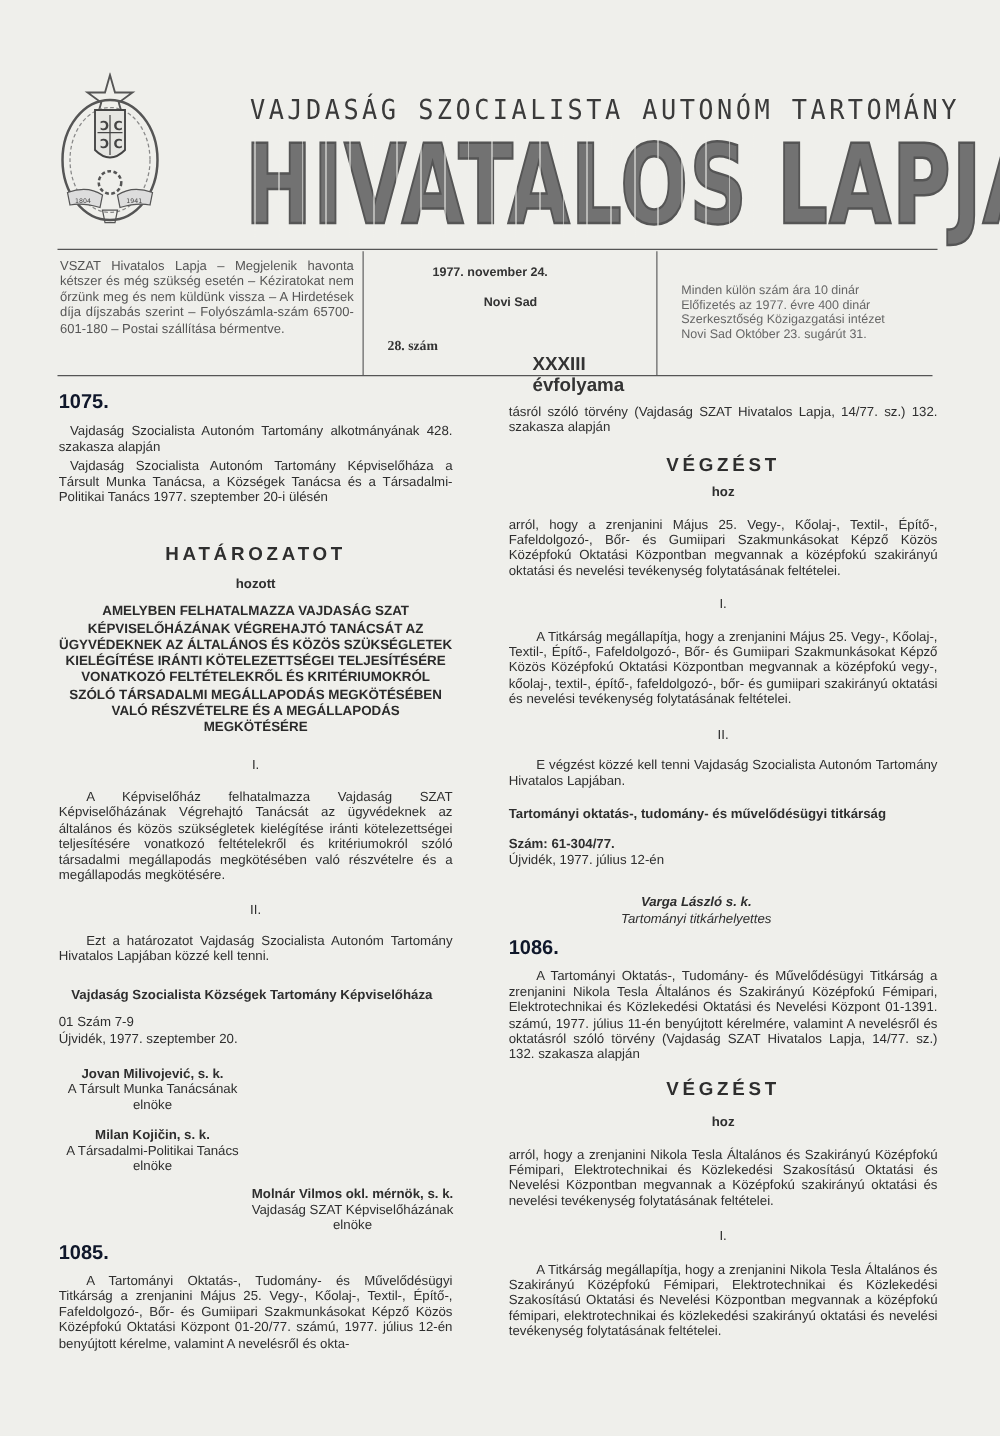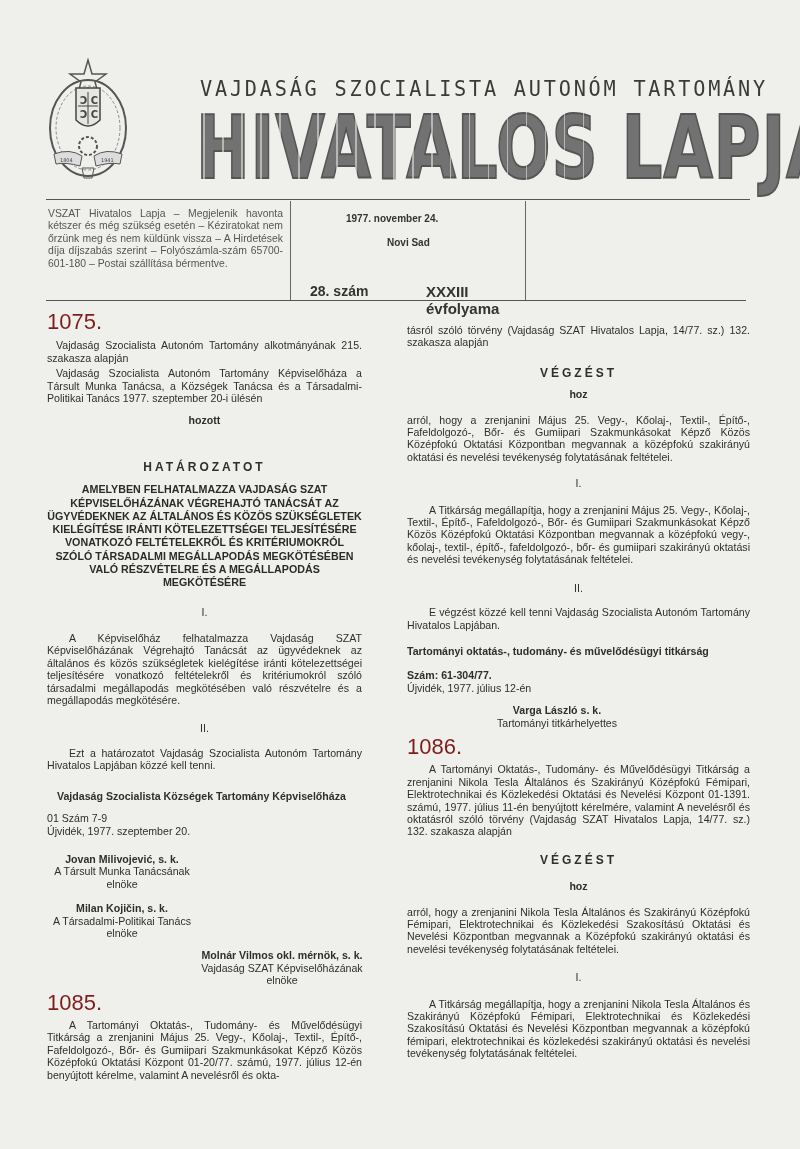--- a/index.html
+++ b/index.html
@@ -36,38 +36,38 @@
   
   .rule { position: absolute; height: 0; border-top: 1.5px solid #555; }
   .vrule { position: absolute; width: 0; border-left: 1.5px solid #666; }
   .info-left {
     position: absolute; left: 48px; top: 208px; width: 235px;
     font-size: 10.4px; line-height: 12.4px; color: #555; text-align: justify;
   }
   .info-mid { position: absolute; left: 294px; top: 205px; width: 232px; height: 92px; font-size: 10px; color: #333; }
   .info-mid .date { position: absolute; left: 52px; top: 8px; font-weight: bold; font-size: 10px; }
   .info-mid .place { position: absolute; left: 93px; top: 32px; font-weight: bold; font-size: 10px; }
-  .info-mid .issue { position: absolute; left: 16px; top: 78px; font-weight: bold; font-size: 14px; }
+  .info-mid .issue { position: absolute; left: 16px; top: 66px; font-weight: bold; font-size: 11px; font-family: Liberation Serif, serif; }
   .info-mid .volume { position: absolute; left: 132px; top: 78px; font-weight: bold; font-size: 15px; }
   .info-right {
     position: absolute; left: 545px; top: 227px; width: 250px;
     font-size: 10px; line-height: 11.6px; color: #666;
   }
 
   
   .col { position: absolute; font-size: 10.6px; line-height: 12.4px; color: #2e2e2e; }
   .col-left { left: 47px; top: 316px; width: 315px; }
   .col-right { left: 407px; top: 324px; width: 343px; }
-  .num { font-weight: normal; font-size: 22px; margin: 0; color: #7f1d1d; }
+  .num { font-weight: bold; font-size: 16px; margin: 0; color: #0f172a; }
   p { margin: 0; text-align: justify; }
   .indent { text-indent: 9px; }
   .indent2 { text-indent: 22px; }
   .center { text-align: center; }
   .bold { font-weight: bold; }
-  .spaced { letter-spacing: 3px; font-weight: bold; font-size: 12px; }
+  .spaced { letter-spacing: 3px; font-weight: bold; font-size: 15px; }
   .caps { font-weight: bold; text-align: center; font-size: 10.7px; line-height: 13.3px; color: #2a2a2a; }
   .sig { text-align: center; }
 </style>
 </head>
 <body>
 
 <div class="page">
 
   <svg class="emblem" viewBox="0 0 84 126">
     <polygon points="42,2 46,16 60,16 49,24 53,38 42,30 31,38 35,24 24,16 38,16" fill="none" stroke="#555" stroke-width="1.5"></polygon>
@@ -94,27 +94,33 @@
   <div class="vrule" style="left:290px; top:201px; height:99px;"></div>
   <div class="vrule" style="left:525px; top:201px; height:99px;"></div>
 
   <div class="info-left">VSZAT Hivatalos Lapja – Megjelenik havonta kétszer és még szükség esetén – Kéziratokat nem őrzünk meg és nem küldünk vissza – A Hirdetések díja díjszabás szerint – Folyószámla-szám 65700-601-180 – Postai szállítása bérmentve.</div>
   <div class="info-mid">
     <span class="date">1977. november 24.</span>
     <span class="place">Novi Sad</span>
     <span class="issue">28. szám</span>
     <span class="volume">XXXIII évfolyama</span>
   </div>
+  <div class="info-right">
+    <div>Minden külön szám ára 10 dinár</div>
+    <div>Előfizetés az 1977. évre 400 dinár</div>
+    <div>Szerkesztőség Közigazgatási intézet</div>
+    <div>Novi Sad Október 23. sugárút 31.</div>
+  </div>
 
   <div class="col col-left">
     <div class="num">1075.</div>
-    <p class="indent" style="margin-top:11px;">Vajdaság Szocialista Autonóm Tartomány alkotmányának 215. szakasza alapján</p>
+    <p class="indent" style="margin-top:11px;">Vajdaság Szocialista Autonóm Tartomány alkotmányának 428. szakasza alapján</p>
     <p class="indent" style="margin-top:3px;">Vajdaság Szocialista Autonóm Tartomány Képviselőháza a Társult Munka Tanácsa, a Községek Tanácsa és a Társadalmi-Politikai Tanács 1977. szeptember 20-i ülésén</p>
+    <p class="center spaced" style="margin-top:34px;">HATÁROZATOT</p>
     <p class="center bold" style="margin-top:10px;">hozott</p>
-    <p class="center spaced" style="margin-top:34px;">HATÁROZATOT</p>
     <p class="caps" style="margin-top:10px;">AMELYBEN FELHATALMAZZA VAJDASÁG SZAT KÉPVISELŐHÁZÁNAK VÉGREHAJTÓ TANÁCSÁT AZ ÜGYVÉDEKNEK AZ ÁLTALÁNOS ÉS KÖZÖS SZÜKSÉGLETEK KIELÉGÍTÉSE IRÁNTI KÖTELEZETTSÉGEI TELJESÍTÉSÉRE VONATKOZÓ FELTÉTELEKRŐL ÉS KRITÉRIUMOKRÓL SZÓLÓ TÁRSADALMI MEGÁLLAPODÁS MEGKÖTÉSÉBEN VALÓ RÉSZVÉTELRE ÉS A MEGÁLLAPODÁS MEGKÖTÉSÉRE</p>
     <p class="center" style="margin-top:16px;">I.</p>
     <p class="indent2" style="margin-top:14px;">A Képviselőház felhatalmazza Vajdaság SZAT Képviselőházának Végrehajtó Tanácsát az ügyvédeknek az általános és közös szükségletek kielégítése iránti kötelezettségei teljesítésére vonatkozó feltételekről és kritériumokról szóló társadalmi megállapodás megkötésében való részvételre és a megállapodás megkötésére.</p>
     <p class="center" style="margin-top:16px;">II.</p>
     <p class="indent2" style="margin-top:12px;">Ezt a határozatot Vajdaság Szocialista Autonóm Tartomány Hivatalos Lapjában közzé kell tenni.</p>
     <p class="bold" style="margin-top:18px; text-indent:10px;">Vajdaság Szocialista Községek Tartomány Képviselőháza</p>
     <p style="margin-top:10px;">01 Szám 7-9</p>
     <p>Újvidék, 1977. szeptember 20.</p>
     <div style="width:150px; margin-top:16px;">
       <div class="sig bold">Jovan Milivojević, s. k.</div>
@@ -140,21 +146,21 @@
     <p class="center spaced" style="margin-top:18px;">VÉGZÉST</p>
     <p class="center bold" style="margin-top:9px;">hoz</p>
     <p style="margin-top:13px;">arról, hogy a zrenjanini Május 25. Vegy-, Kőolaj-, Textil-, Építő-, Fafeldolgozó-, Bőr- és Gumiipari Szakmunkásokat Képző Közös Középfokú Oktatási Központban megvannak a középfokú szakirányú oktatási és nevelési tevékenység folytatásának feltételei.</p>
     <p class="center" style="margin-top:14px;">I.</p>
     <p class="indent2" style="margin-top:14px;">A Titkárság megállapítja, hogy a zrenjanini Május 25. Vegy-, Kőolaj-, Textil-, Építő-, Fafeldolgozó-, Bőr- és Gumiipari Szakmunkásokat Képző Közös Középfokú Oktatási Központban megvannak a középfokú vegy-, kőolaj-, textil-, építő-, fafeldolgozó-, bőr- és gumiipari szakirányú oktatási és nevelési tevékenység folytatásának feltételei.</p>
     <p class="center" style="margin-top:16px;">II.</p>
     <p class="indent2" style="margin-top:12px;">E végzést közzé kell tenni Vajdaság Szocialista Autonóm Tartomány Hivatalos Lapjában.</p>
     <p class="bold" style="margin-top:14px;">Tartományi oktatás-, tudomány- és művelődésügyi titkárság</p>
     <p style="margin-top:12px;font-weight:bold;">Szám: 61-304/77.</p>
     <p>Újvidék, 1977. július 12-én</p>
-    <div style="margin-top:10px; margin-left:60px; width:180px;">
+    <div style="margin-top:22px; margin-left:60px; width:180px;font-style:italic;">
       <div class="sig bold">Varga László s. k.</div>
       <div class="sig">Tartományi titkárhelyettes</div>
     </div>
     <div class="num" style="margin-top:12px;">1086.</div>
     <p class="indent2" style="margin-top:10px;">A Tartományi Oktatás-, Tudomány- és Művelődésügyi Titkárság a zrenjanini Nikola Tesla Általános és Szakirányú Középfokú Fémipari, Elektrotechnikai és Közlekedési Oktatási és Nevelési Központ 01-1391. számú, 1977. július 11-én benyújtott kérelmére, valamint A nevelésről és oktatásról szóló törvény (Vajdaság SZAT Hivatalos Lapja, 14/77. sz.) 132. szakasza alapján</p>
     <p class="center spaced" style="margin-top:16px;">VÉGZÉST</p>
     <p class="center bold" style="margin-top:14px;">hoz</p>
     <p style="margin-top:13px;">arról, hogy a zrenjanini Nikola Tesla Általános és Szakirányú Középfokú Fémipari, Elektrotechnikai és Közlekedési Szakosítású Oktatási és Nevelési Központban megvannak a Középfokú szakirányú oktatási és nevelési tevékenység folytatásának feltételei.</p>
     <p class="center" style="margin-top:16px;">I.</p>
     <p class="indent2" style="margin-top:14px;">A Titkárság megállapítja, hogy a zrenjanini Nikola Tesla Általános és Szakirányú Középfokú Fémipari, Elektrotechnikai és Közlekedési Szakosítású Oktatási és Nevelési Központban megvannak a középfokú fémipari, elektrotechnikai és közlekedési szakirányú oktatási és nevelési tevékenység folytatásának feltételei.</p>

